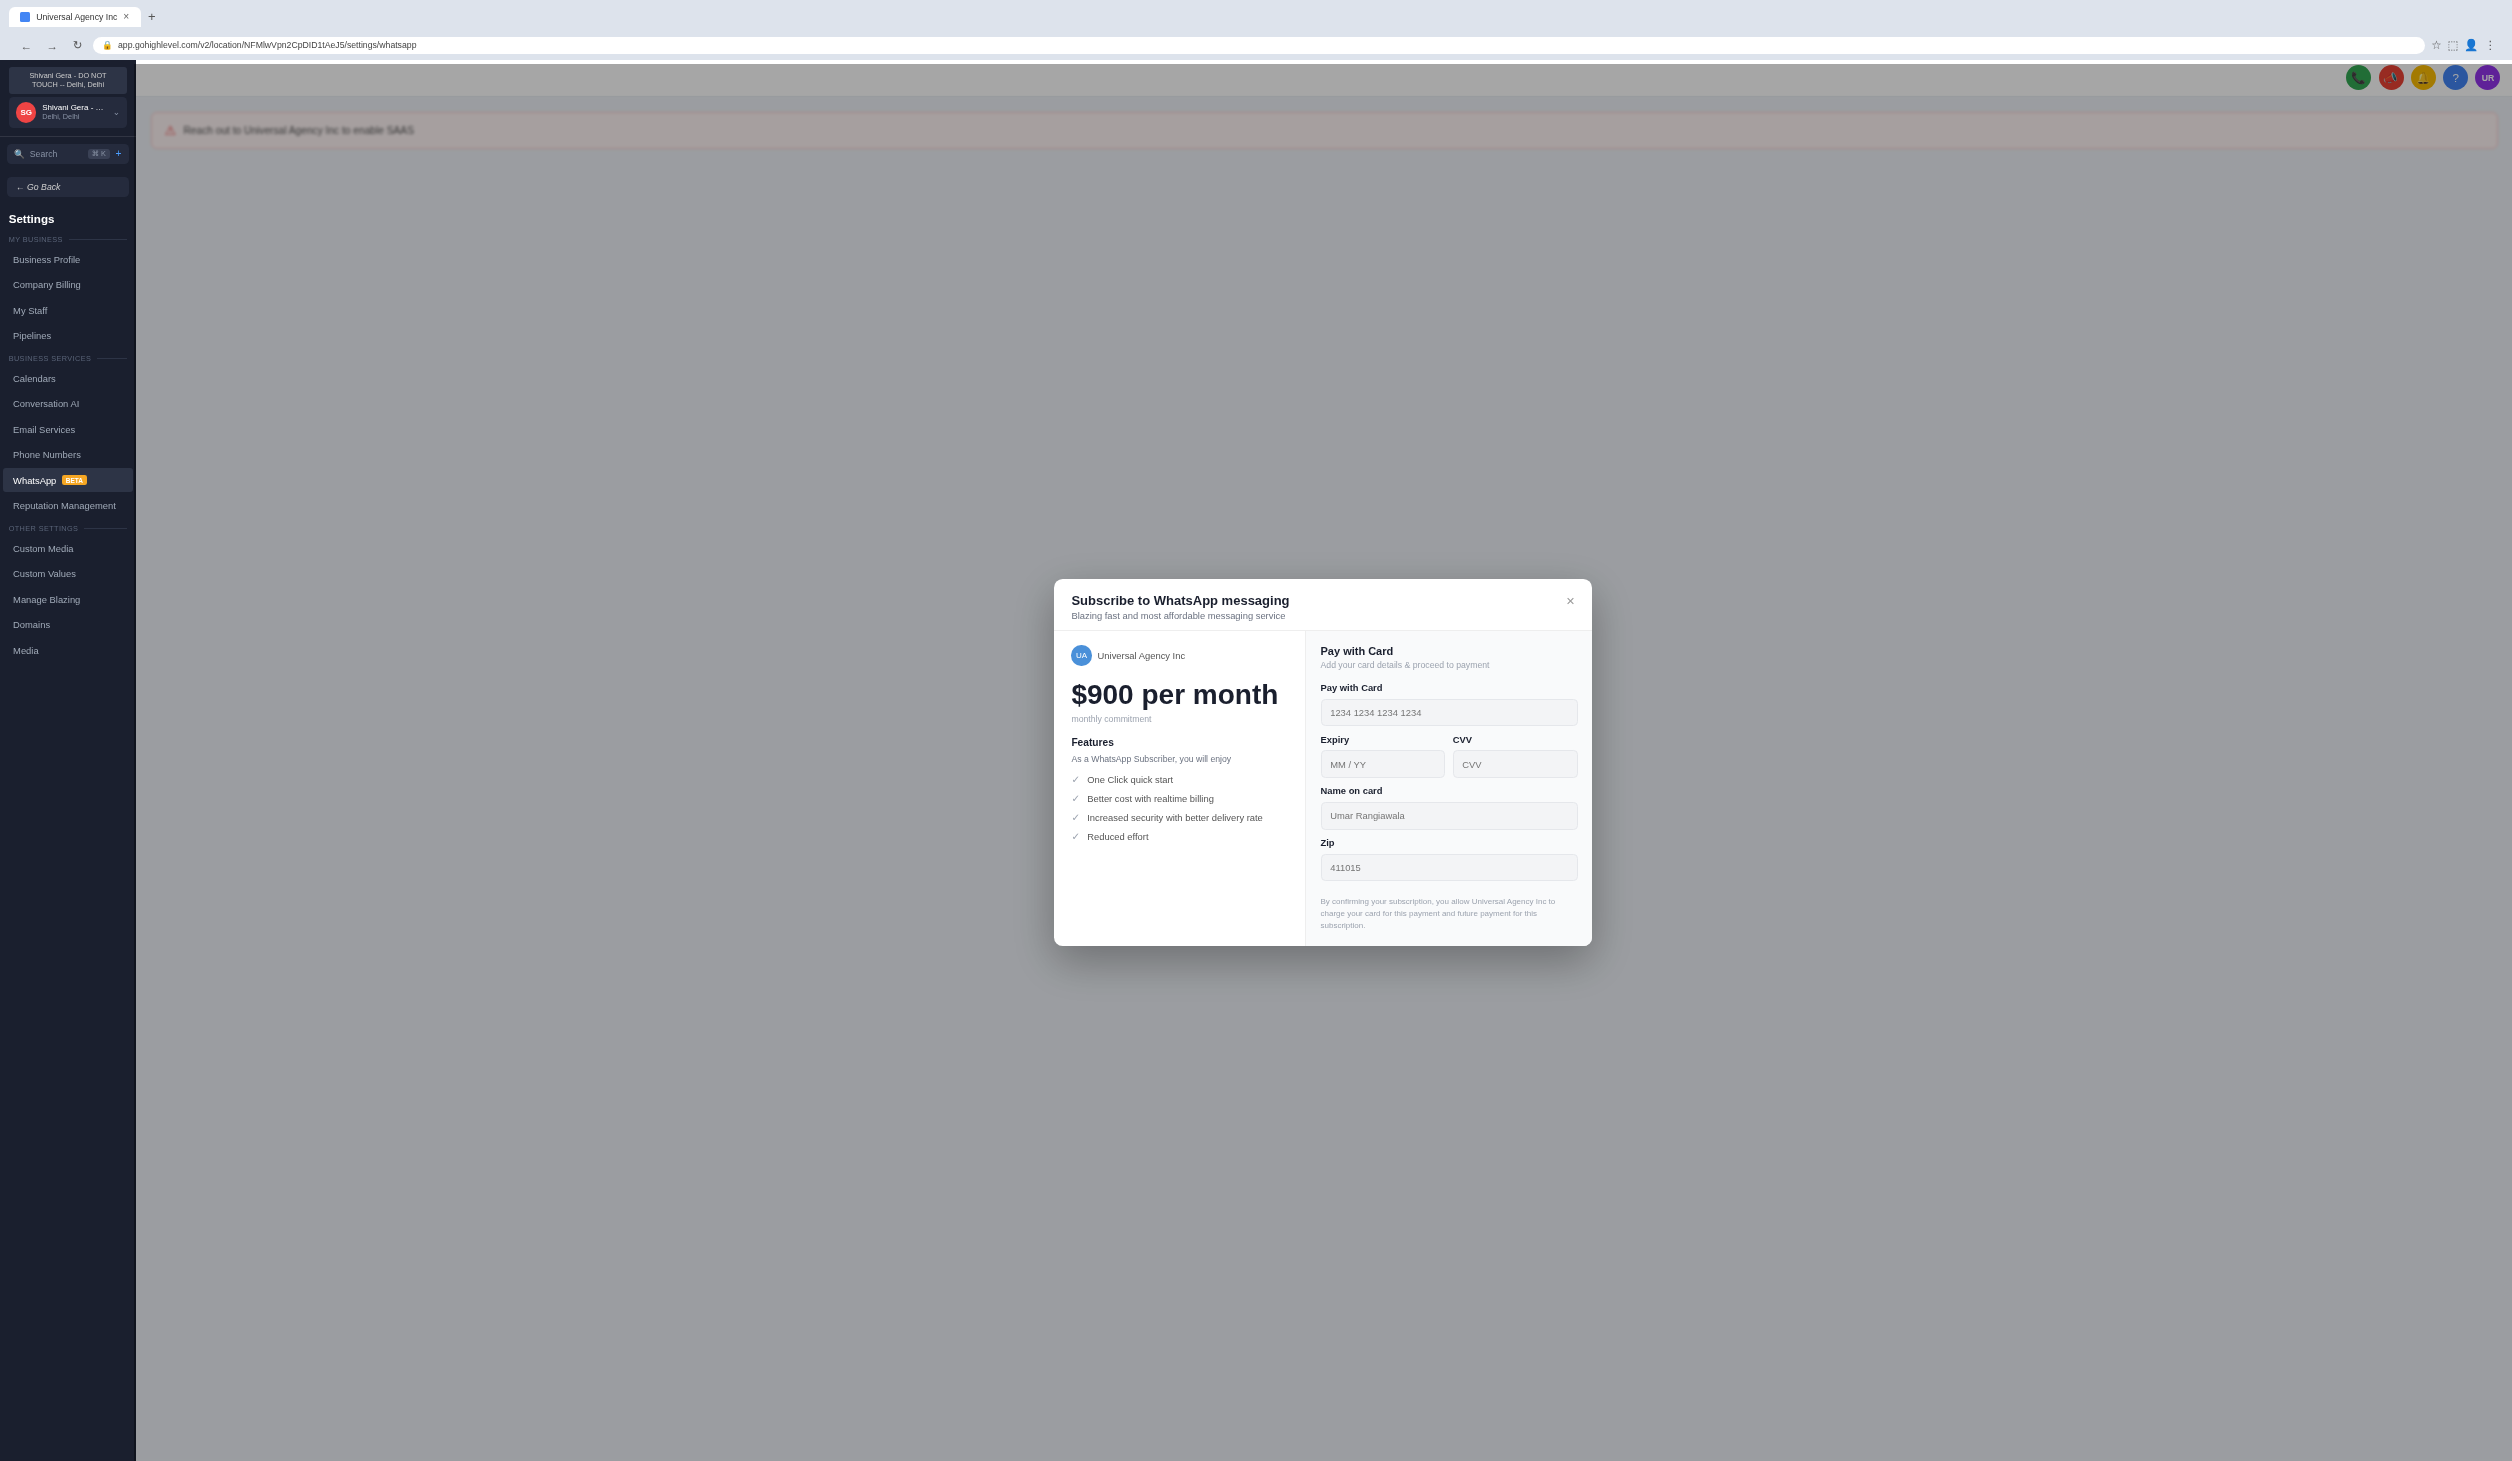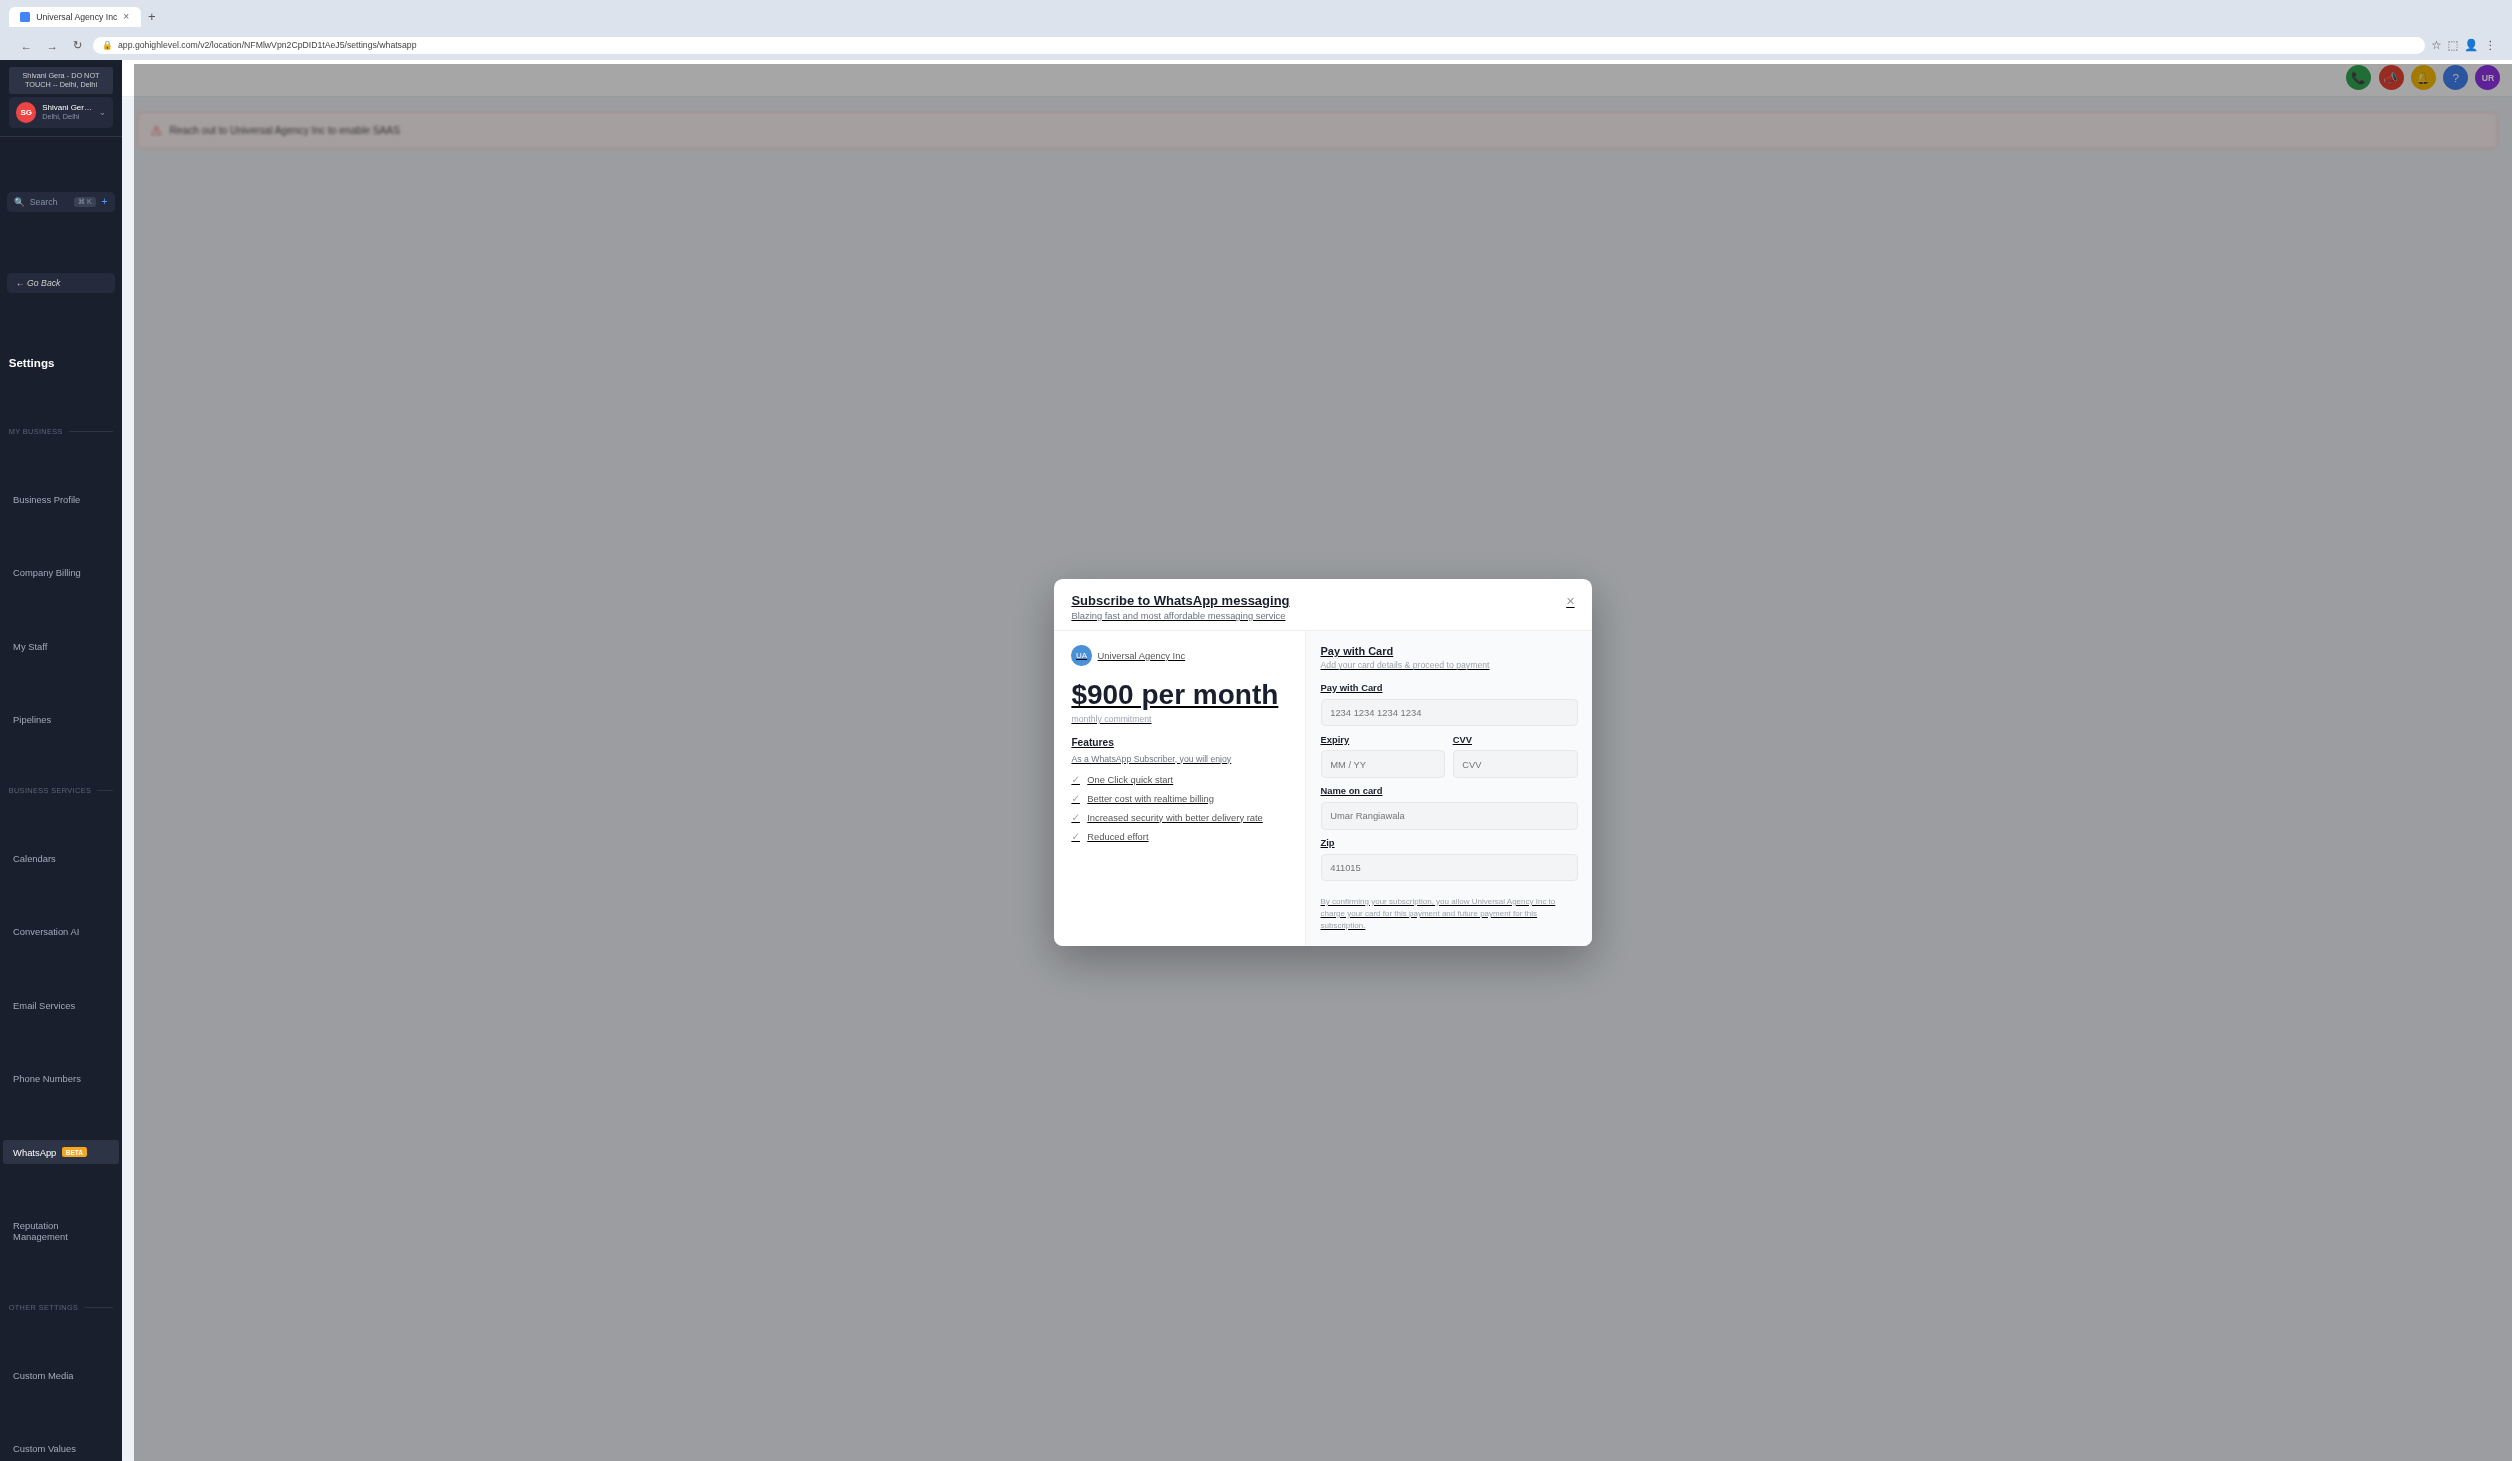--- a/index.html
+++ b/index.html
@@ -16,21 +16,21 @@
     .nav-btn { background: transparent; border: none; cursor: pointer; color: #555; font-size: 11.6px; padding: 2.9px 4.4px; border-radius: 2.9px; }
     .address-bar { flex: 1; background: #fff; border-radius: 14.5px; padding: 3.6px 10.2px; font-size: 8.7px; color: #333; display: flex; align-items: center; gap: 4.4px; }
     .address-text { flex: 1; color: #444; font-size: 8.7px; }
     .toolbar-icons { display: flex; gap: 5.8px; align-items: center; }
     .toolbar-icon-btn { background: transparent; border: none; cursor: pointer; color: #555; font-size: 11.6px; }
 
     
     .app-layout { display: flex; flex: 1; overflow: hidden; }
 
     
-    .sidebar { width: 122px; background: #1a1f2e; color: #fff; display: flex; flex-direction: column; overflow-y: auto; flex-shrink: 0; gap: 48px; }
+    .sidebar { width: 136px; background: #1a1f2e; color: #fff; display: flex; flex-direction: column; overflow-y: auto; flex-shrink: 0; }
     .sidebar-header { padding: 7.3px 8.7px; border-bottom: 0.7px solid rgba(255,255,255,0.1); }
     .agency-tooltip { background: #2d3446; font-size: 7.3px; color: #ccc; padding: 4.4px 7.3px; text-align: center; border-radius: 2.9px; margin-bottom: 2.9px; }
     .user-switcher { display: flex; align-items: center; gap: 5.8px; padding: 5.8px 7.3px; background: #252b3d; border-radius: 4.4px; cursor: pointer; }
     .user-avatar { width: 20.4px; height: 20.4px; background: #ef4444; border-radius: 50%; display: flex; align-items: center; justify-content: center; font-size: 8px; color: #fff; font-weight: 600; flex-shrink: 0; }
     .user-info { flex: 1; min-width: 0; }
     .user-name { font-size: 8px; color: #fff; white-space: nowrap; overflow: hidden; text-overflow: ellipsis; }
     .user-location { font-size: 7.3px; color: #8892a4; }
     .user-chevron { color: #8892a4; font-size: 8.7px; }
     .search-bar { margin: 7.3px 7.3px; background: #252b3d; border-radius: 4.4px; padding: 4.4px 7.3px; display: flex; align-items: center; gap: 4.4px; cursor: pointer; }
     .search-icon { color: #8892a4; font-size: 8.7px; }
@@ -55,21 +55,21 @@
     .icon-user { background: #9334ea; color: #fff; font-size: 8.7px; font-weight: 700; }
 
     
     .main-content { flex: 1; overflow-y: auto; background: #eef2f7; padding: 14.5px; position: relative; }
     .alert-banner { background: #fff5f5; border: 0.7px solid #fecaca; border-radius: 5.8px; padding: 10.2px 13px; display: flex; align-items: center; gap: 7.3px; margin-bottom: 14.5px; }
     .alert-icon { color: #ef4444; font-size: 13px; }
     .alert-text { color: #555; font-size: 10.2px; }
 
     
     .modal-overlay { position: fixed; inset: 0; background: rgba(0,0,0,0.35); display: flex; align-items: center; justify-content: center; z-index: 100; top: 64px; left: 134px; }
-    .modal { background: #fff; border-radius: 8.7px; width: 538px; max-height: 85vh; overflow: hidden; display: flex; flex-direction: column; box-shadow: 0 14.5px 44px rgba(0,0,0,0.3); text-decoration: underline; }
+    .modal { background: #fff; border-radius: 8.7px; width: 538px; max-height: 85vh; overflow: hidden; display: flex; flex-direction: column; box-shadow: 0 14.5px 44px rgba(0,0,0,0.3); }
     .modal-header { padding: 14.5px 17.4px 8.7px; border-bottom: 0.7px solid #eee; display: flex; justify-content: space-between; align-items: flex-start; }
     .modal-title { font-size: 13px; font-weight: 700; color: #1a1f2e; }
     .modal-subtitle { font-size: 9.4px; color: #6b7280; margin-top: 2.2px; }
     .modal-close { background: transparent; border: none; cursor: pointer; font-size: 14.5px; color: #999; }
     .modal-body { display: flex; gap: 0; overflow: hidden; }
     .modal-left { flex: 1; padding: 14.5px 17.4px; overflow-y: auto; }
     .modal-right { width: 287px; background: #f9fafb; border-left: 0.7px solid #eee; padding: 14.5px 14.5px; overflow-y: auto; }
     .company-row { display: flex; align-items: center; gap: 5.8px; margin-bottom: 13px; }
     .company-avatar { width: 20.4px; height: 20.4px; background: #4a90d9; border-radius: 50%; display: flex; align-items: center; justify-content: center; font-size: 8px; color: #fff; }
     .company-name-text { font-size: 9.4px; color: #555; }

